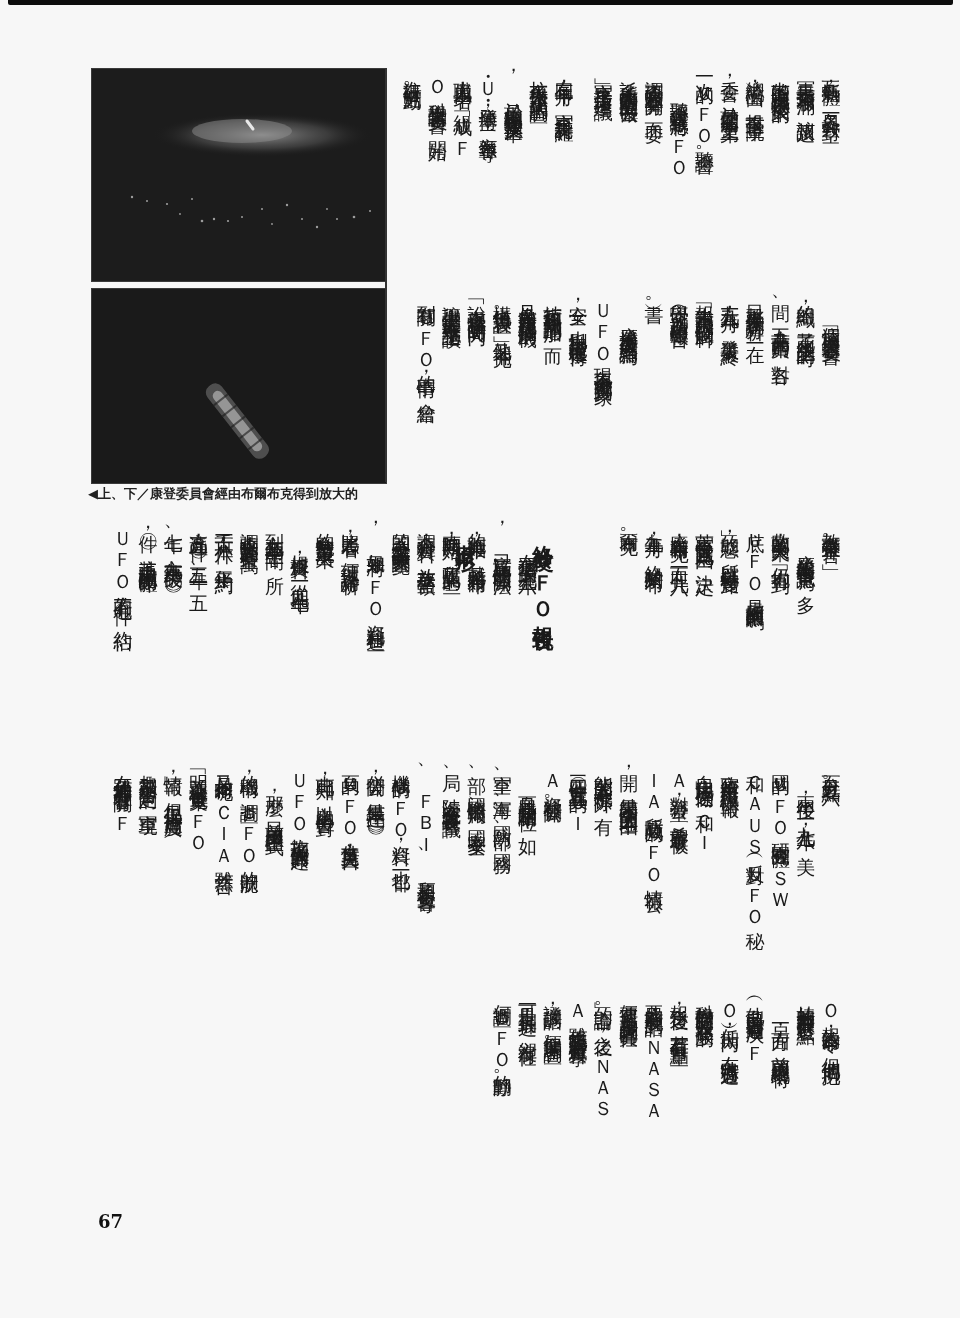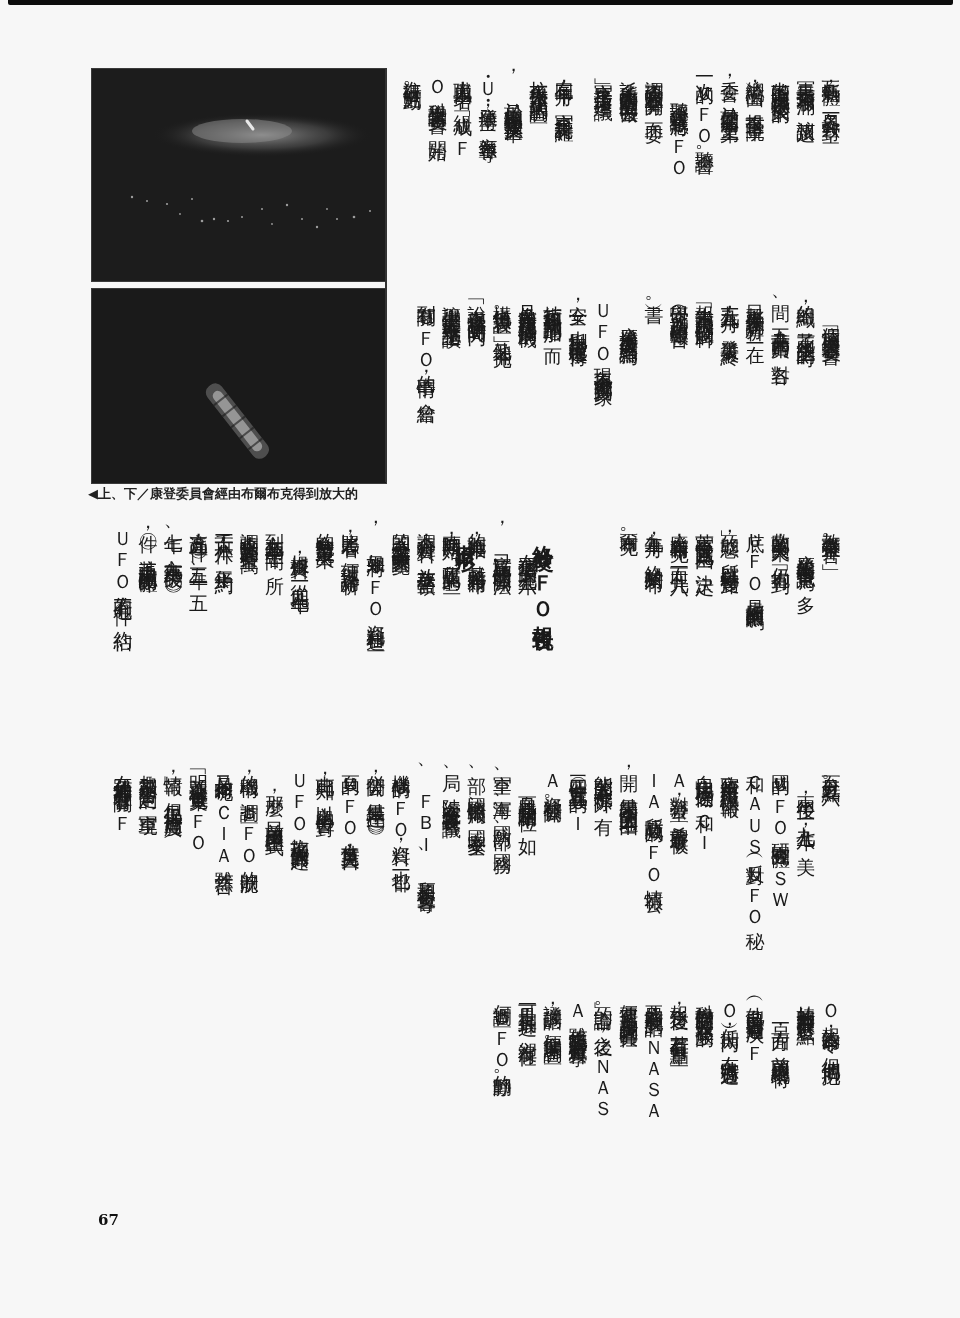--- a/index.html
+++ b/index.html
@@ -37,21 +37,21 @@
   .caption .line2 { padding-left: 24px; display: block; }
   .heading {
     position: absolute; writing-mode: vertical-rl;
     font-family: "DejaVu Sans", "Liberation Sans", sans-serif;
     font-weight: bold; font-size: 21px; line-height: 26px; letter-spacing: 3px;
     white-space: pre;
   }
   .page-number {
     position: absolute; left: 98px; top: 1211px;
     font-family: "DejaVu Serif", "Liberation Serif", serif;
-    font-weight: bold; font-size: 15px; color: #111;
+    font-weight: bold; font-size: 18px; color: #111;
   }
 </style>
 </head>
 <body>
 
 <div class="top-rule"></div>
 
 <div class="tier" id="t1r" style="left:588px; top:66px; width:256px; height:220px;"><span class="col">瓦斯氣體」，各界一致對空</span><span class="col">軍表示指責和不滿。該州選</span><span class="col">出的下院議員佛德（後來的</span><span class="col">總統）出面，投書至下院軍</span><span class="col">委會，於是便召開了史上第</span><span class="col">一次的ＵＦＯ聽證會。</span><span class="col">　聽證會建議「應將ＵＦＯ</span><span class="col">調查研究和空軍分開，而委</span><span class="col">託多所大學的研究團體去做</span><span class="col">」空軍接受了這項建議；</span></div>
 
 <div class="tier" id="t1l" style="left:397px; top:66px; width:180px; height:220px;"><span class="col">在同年十月，空軍委託科羅</span><span class="col">拉多大學做一項正式的調查</span><span class="col">，於是由物理學教授艾德華</span><span class="col">・Ｕ・康登博士，率領各專</span><span class="col">職人員四十名，組成「ＵＦ</span><span class="col">Ｏ科學調查委員會」，開始</span><span class="col">進行研究活動。</span></div>

